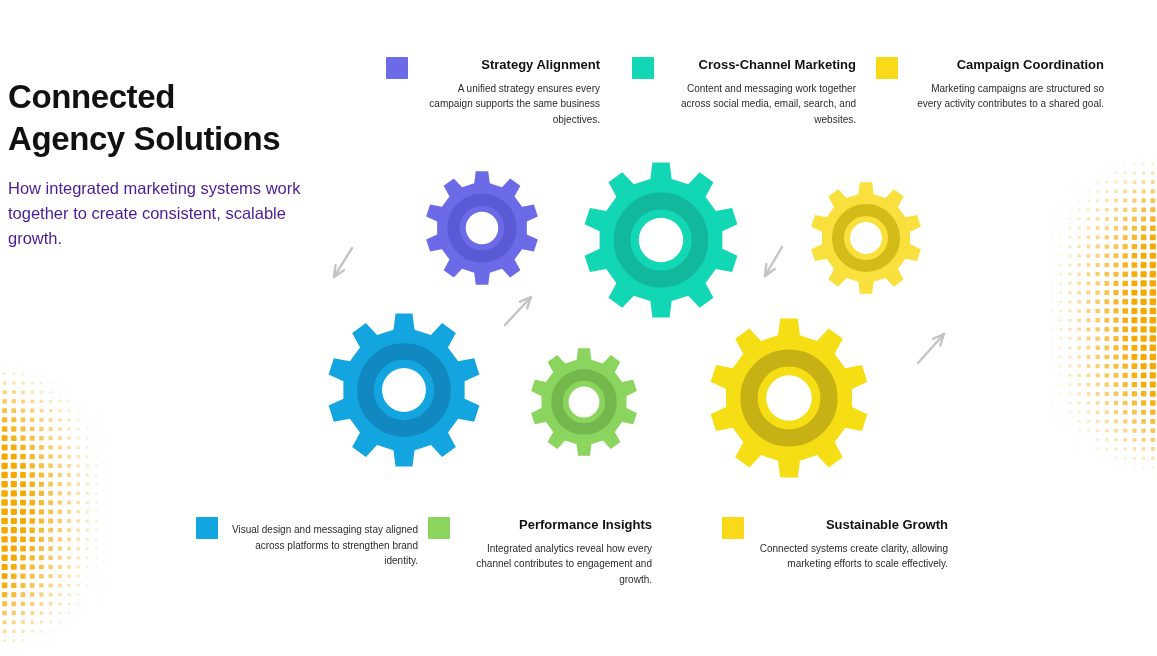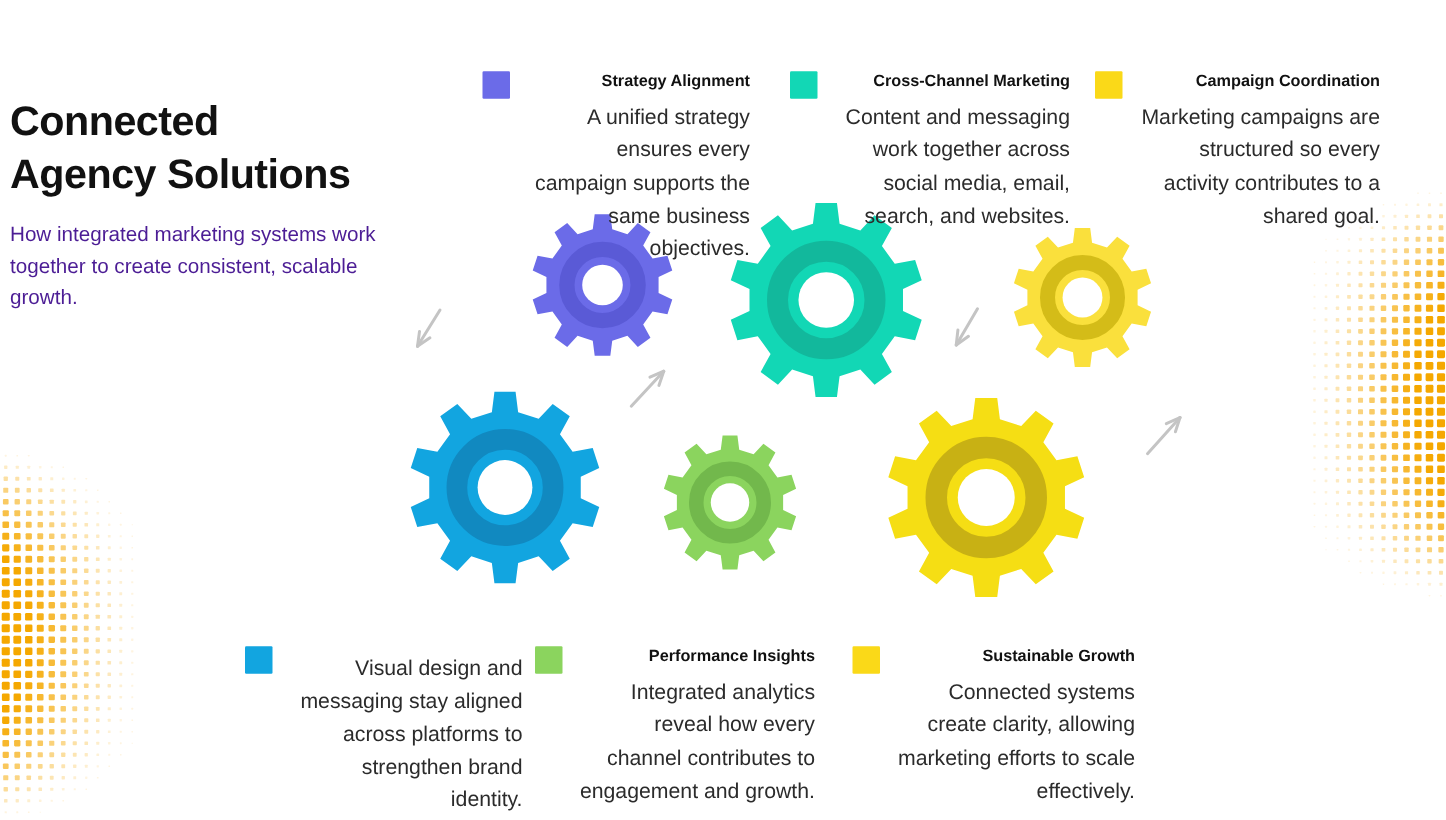--- a/index.html
+++ b/index.html
@@ -69,35 +69,35 @@
   .feature-text { flex: 1 1 auto; }
   .feature-title {
     font-size: 13px;
     font-weight: bold;
     color: #111111;
     line-height: 1.45;
     white-space: nowrap;
   }
   .feature-desc {
     margin-top: 6px;
-    font-size: 17px;
+    font-size: 10px;
     line-height: 1.55;
     color: #2b2b2b;
   }
   
   .feature.below .feature-desc { margin-left: 0; }
 
   
   #feature-strategy-alignment      { left: 386px; top: 56px; width: 214px; }
   #feature-cross-channel-marketing { left: 632px; top: 56px; width: 224px; }
   #feature-campaign-coordination   { left: 876px; top: 56px; width: 228px; }
   
   #feature-brand-consistency  { left: 196px; top: 516px; width: 222px; }
   #feature-performance-insights { left: 428px; top: 516px; width: 224px; }
-  #feature-sustainable-growth { left: 682px; top: 516px; width: 226px; }
+  #feature-sustainable-growth { left: 722px; top: 516px; width: 226px; }
   #gears-layer { position: absolute; left: 0; top: 0; width: 1157px; height: 656px; }
 </style>
 </head>
 <body>
 
 <div id="stage">
 
   <svg id="halftone-right" class="halftone" viewBox="0 0 110 330">
       <rect x="86.89" y="4.09" width="1.02" height="1.02" rx="0.18" fill="#F5A800" opacity="0.12"></rect>
       <rect x="95.98" y="3.98" width="1.25" height="1.25" rx="0.22" fill="#F5A800" opacity="0.12"></rect>

